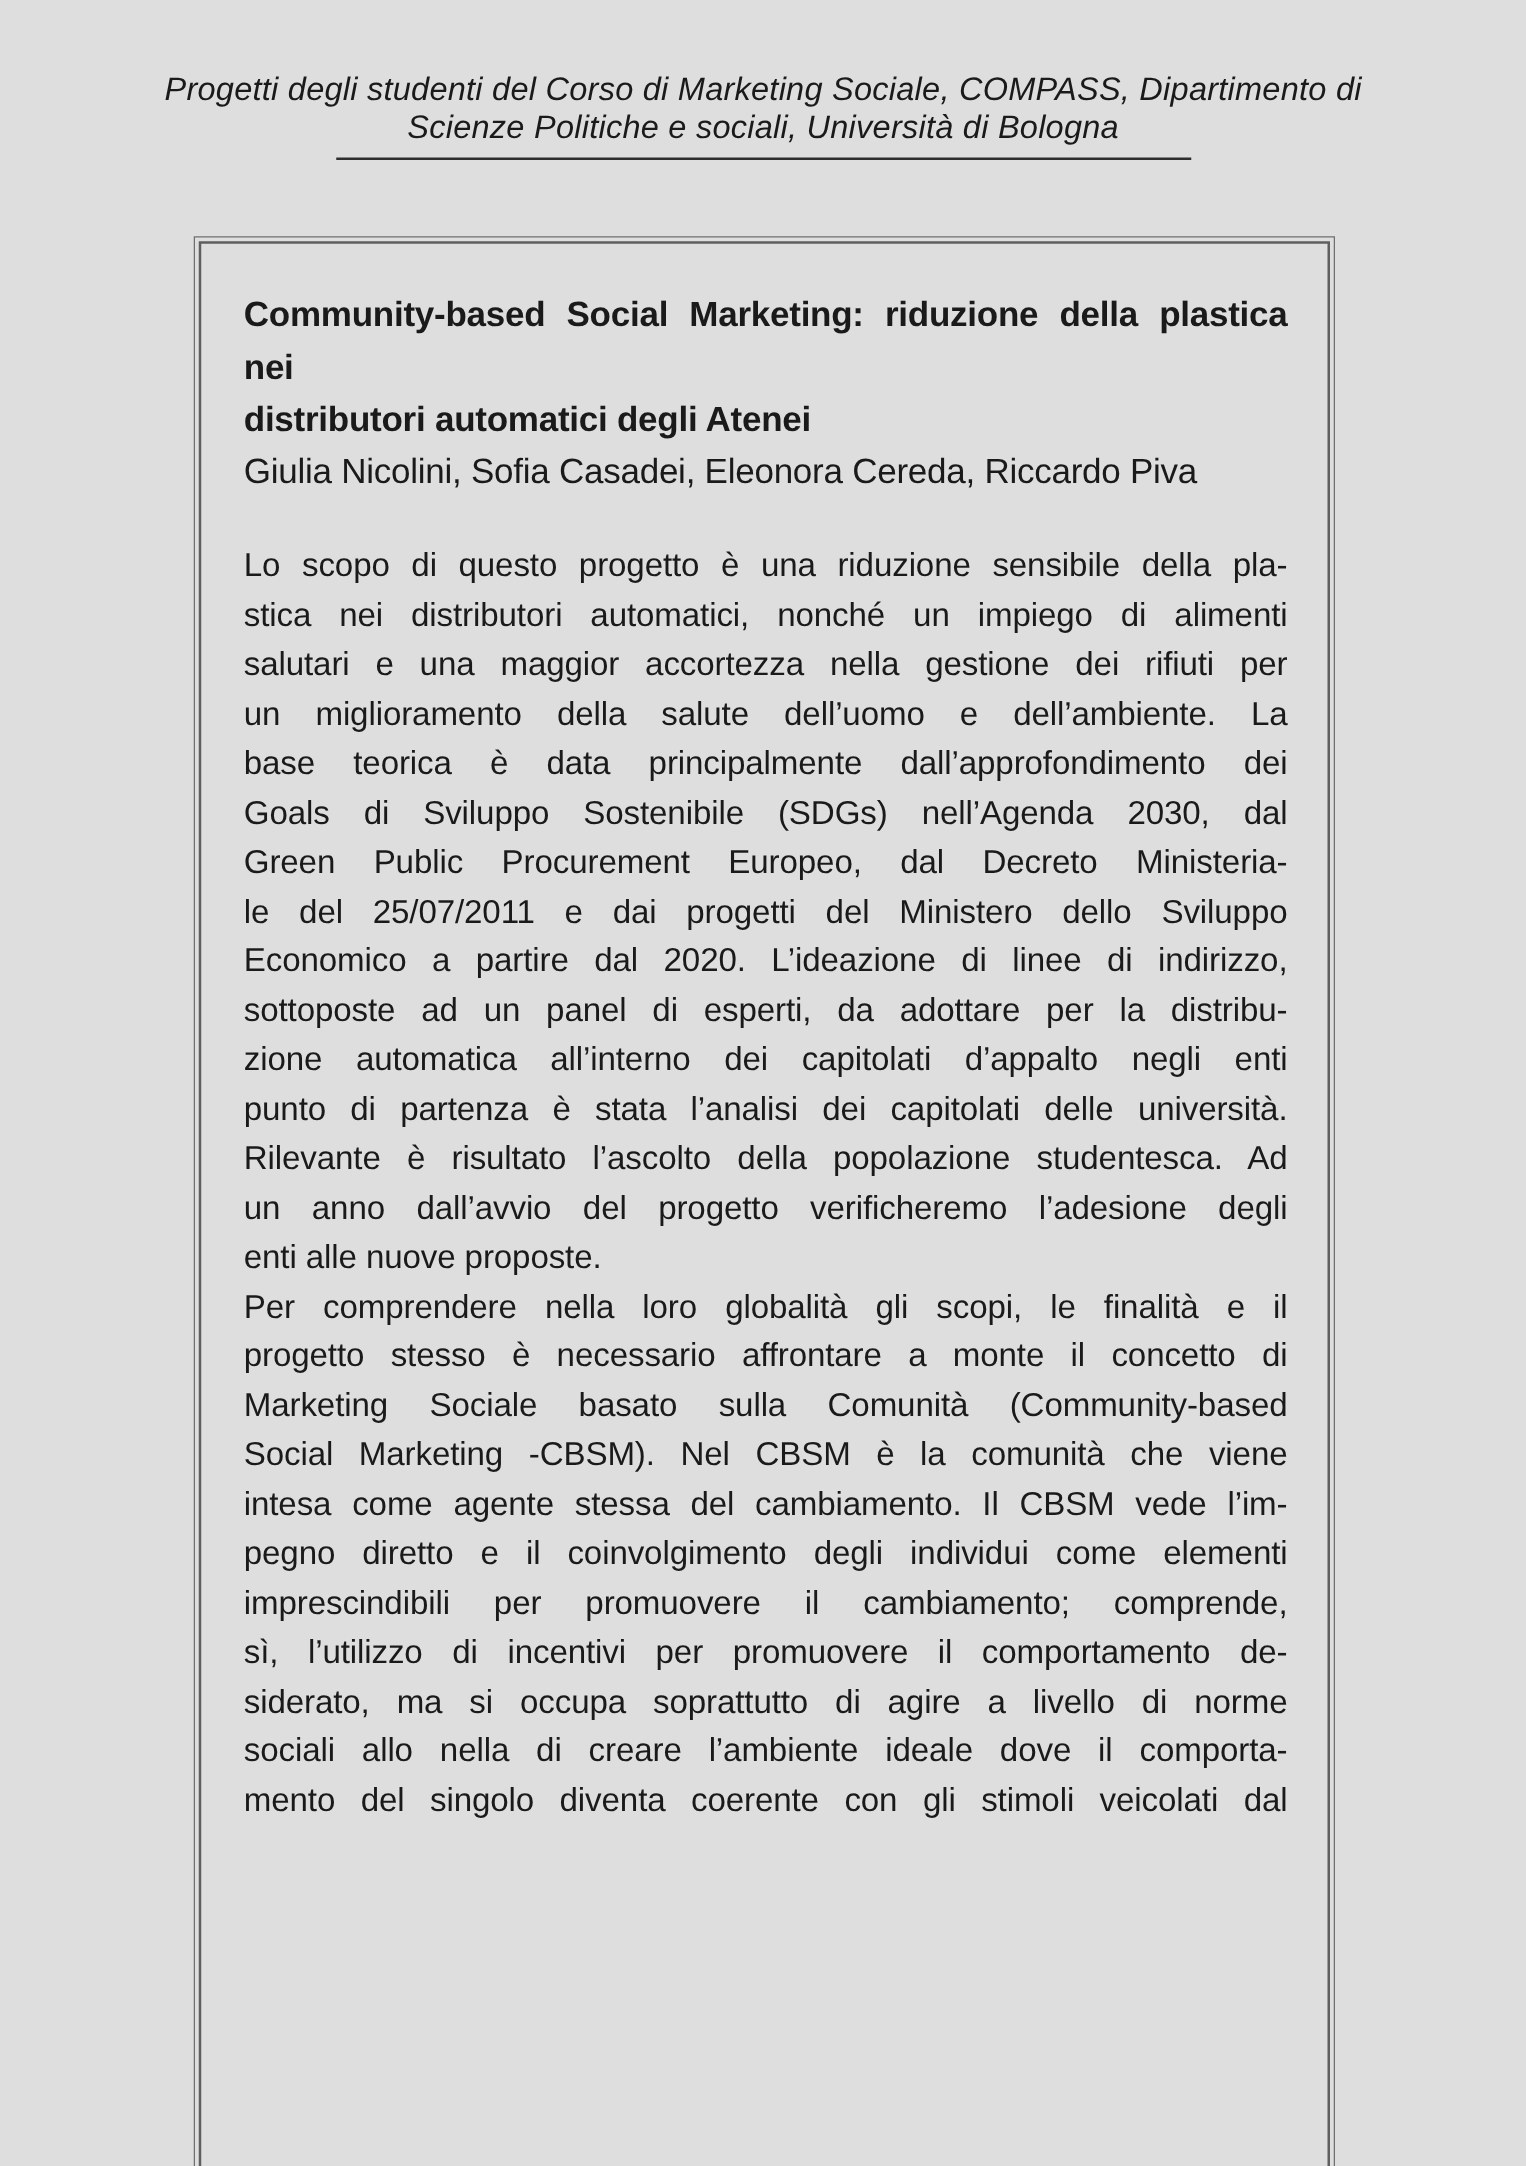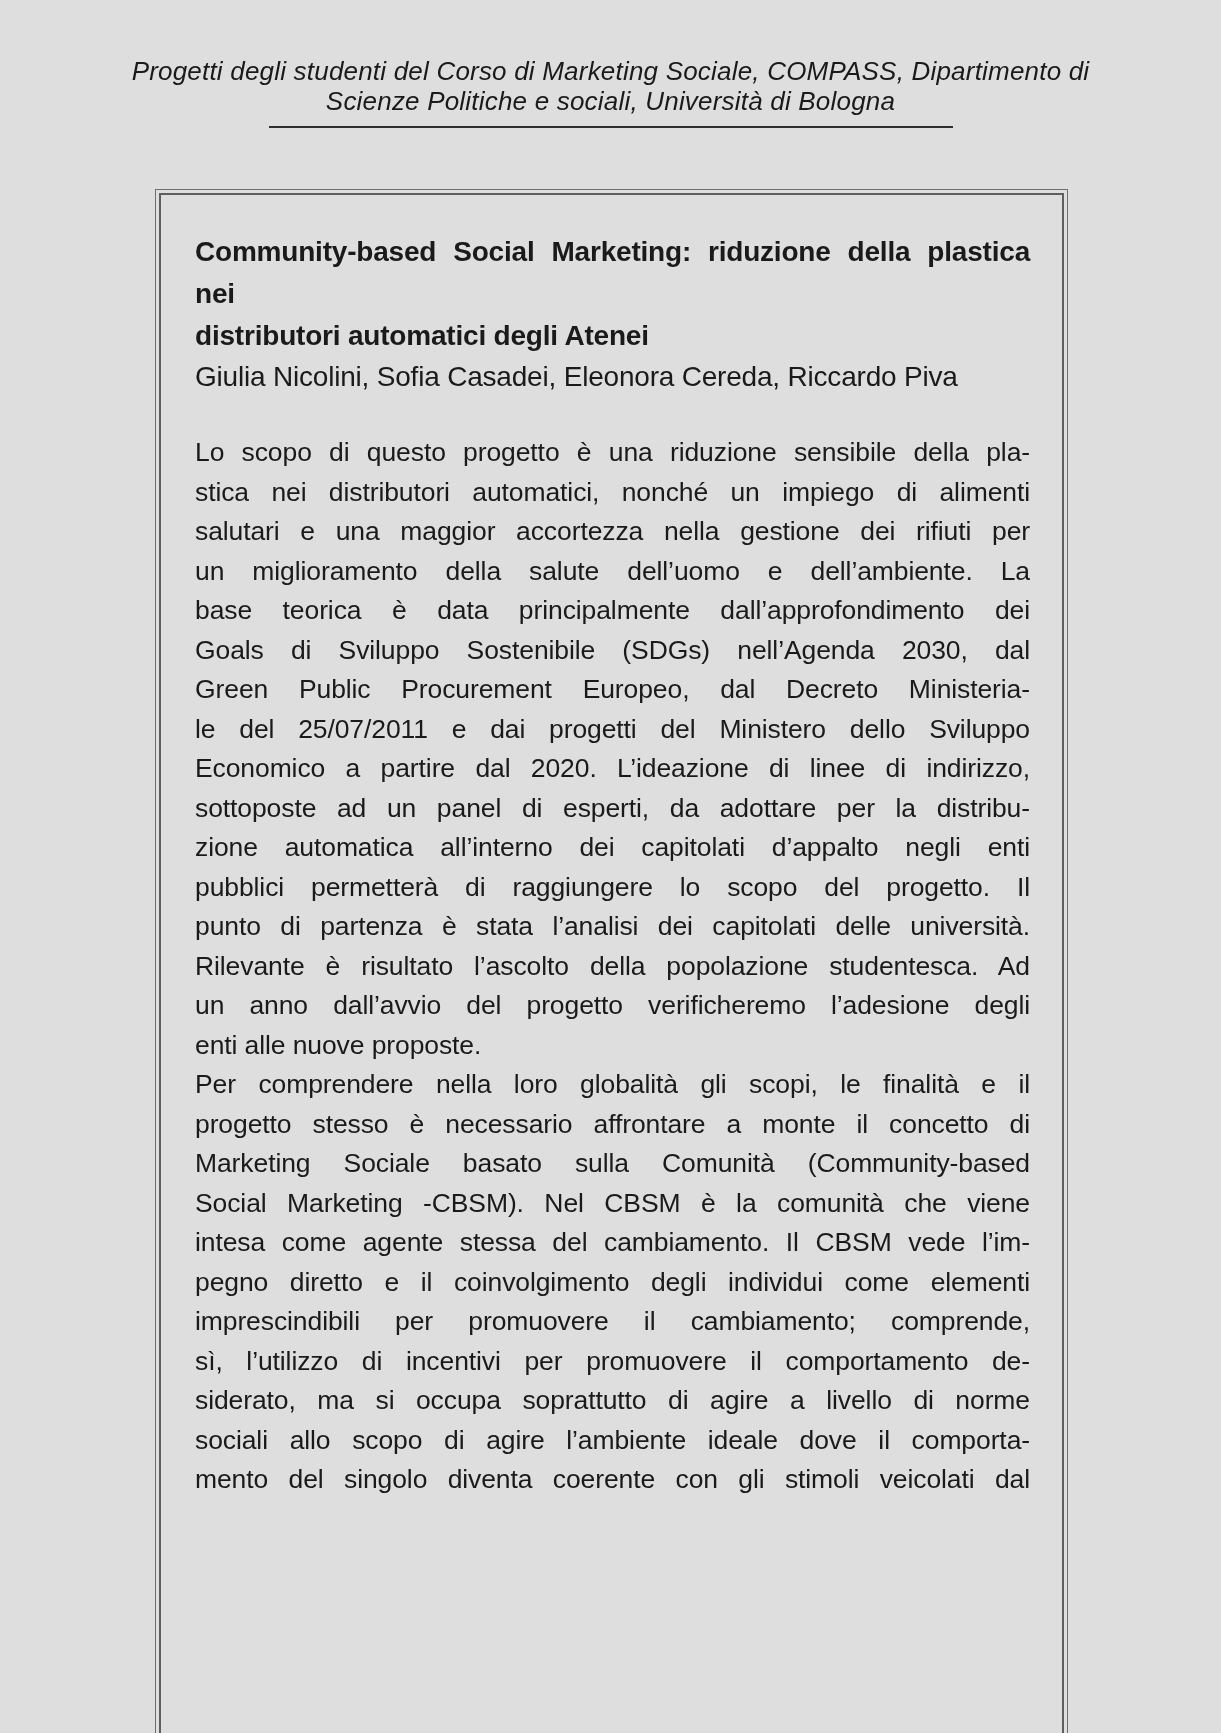--- a/index.html
+++ b/index.html
@@ -106,37 +106,36 @@
             <div class="tline just">stica nei distributori automatici, nonché un impiego di alimenti</div>
             <div class="tline just">salutari e una maggior accortezza nella gestione dei rifiuti per</div>
             <div class="tline just">un miglioramento della salute dell’uomo e dell’ambiente. La</div>
             <div class="tline just">base teorica è data principalmente dall’approfondimento dei</div>
             <div class="tline just">Goals di Sviluppo Sostenibile (SDGs) nell’Agenda 2030, dal</div>
             <div class="tline just">Green Public Procurement Europeo, dal Decreto Ministeria-</div>
             <div class="tline just">le del 25/07/2011 e dai progetti del Ministero dello Sviluppo</div>
             <div class="tline just">Economico a partire dal 2020. L’ideazione di linee di indirizzo,</div>
             <div class="tline just">sottoposte ad un panel di esperti, da adottare per la distribu-</div>
             <div class="tline just">zione automatica all’interno dei capitolati d’appalto negli enti</div>
-            <div class="tline just">pubblici permetterà di raggiungere lo scopo del progetto. Il</div>
             <div class="tline just">punto di partenza è stata l’analisi dei capitolati delle università.</div>
             <div class="tline just">Rilevante è risultato l’ascolto della popolazione studentesca. Ad</div>
             <div class="tline just">un anno dall’avvio del progetto verificheremo l’adesione degli</div>
             <div class="tline left">enti alle nuove proposte.</div>
           </div>
         <div>
             <div class="tline just">Per comprendere nella loro globalità gli scopi, le finalità e il</div>
             <div class="tline just">progetto stesso è necessario affrontare a monte il concetto di</div>
             <div class="tline just">Marketing Sociale basato sulla Comunità (Community-based</div>
             <div class="tline just">Social Marketing -CBSM). Nel CBSM è la comunità che viene</div>
             <div class="tline just">intesa come agente stessa del cambiamento. Il CBSM vede l’im-</div>
             <div class="tline just">pegno diretto e il coinvolgimento degli individui come elementi</div>
             <div class="tline just">imprescindibili per promuovere il cambiamento; comprende,</div>
             <div class="tline just">sì, l’utilizzo di incentivi per promuovere il comportamento de-</div>
             <div class="tline just">siderato, ma si occupa soprattutto di agire a livello di norme</div>
-            <div class="tline just">sociali allo scopo di agire l’ambiente ideale dove il comporta-</div>
+            <div class="tline just">sociali allo nella di creare l’ambiente ideale dove il comporta-</div>
             <div class="tline just">mento del singolo diventa coerente con gli stimoli veicolati dal</div>
           </div>
       </div>
     </div>
   </div>
 
   <div class="pagenum-row">
     <span class="pagenum">115</span>
   </div>
 

